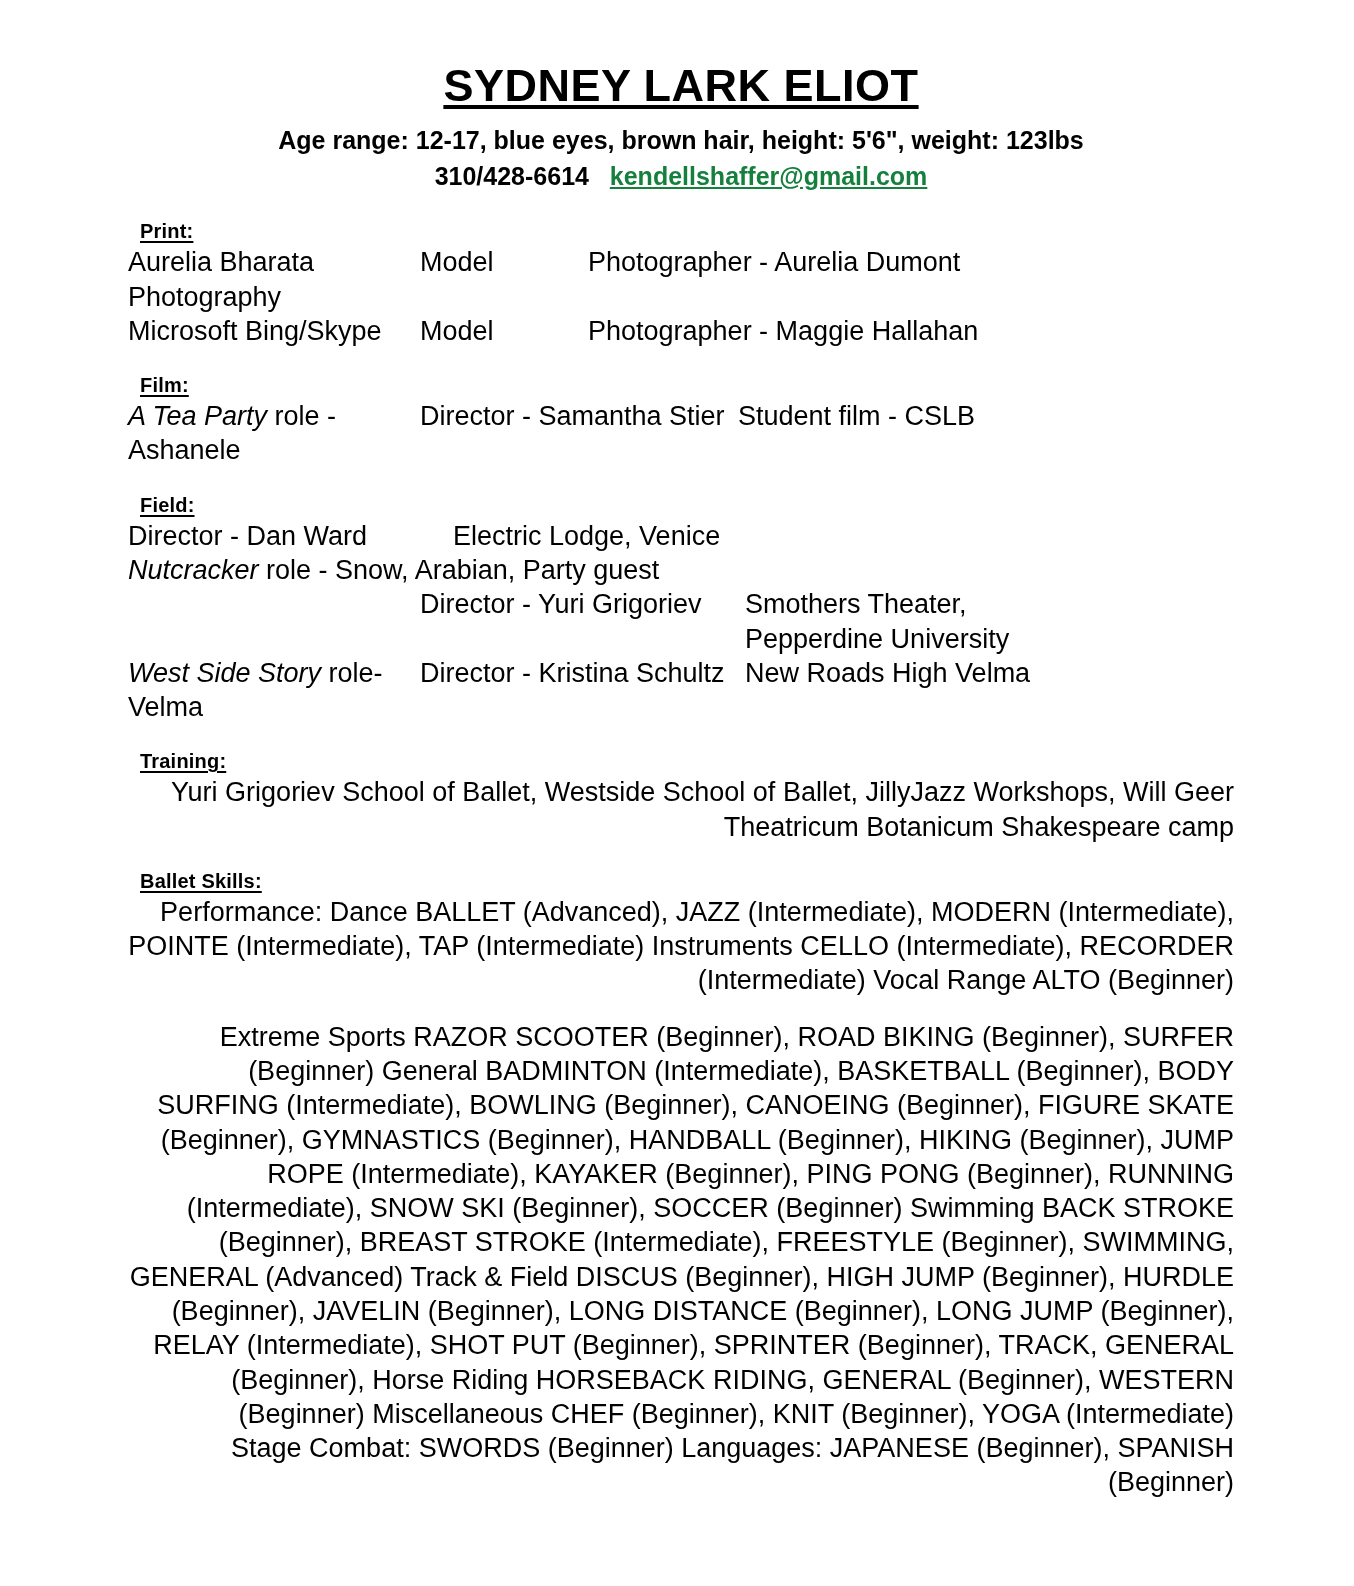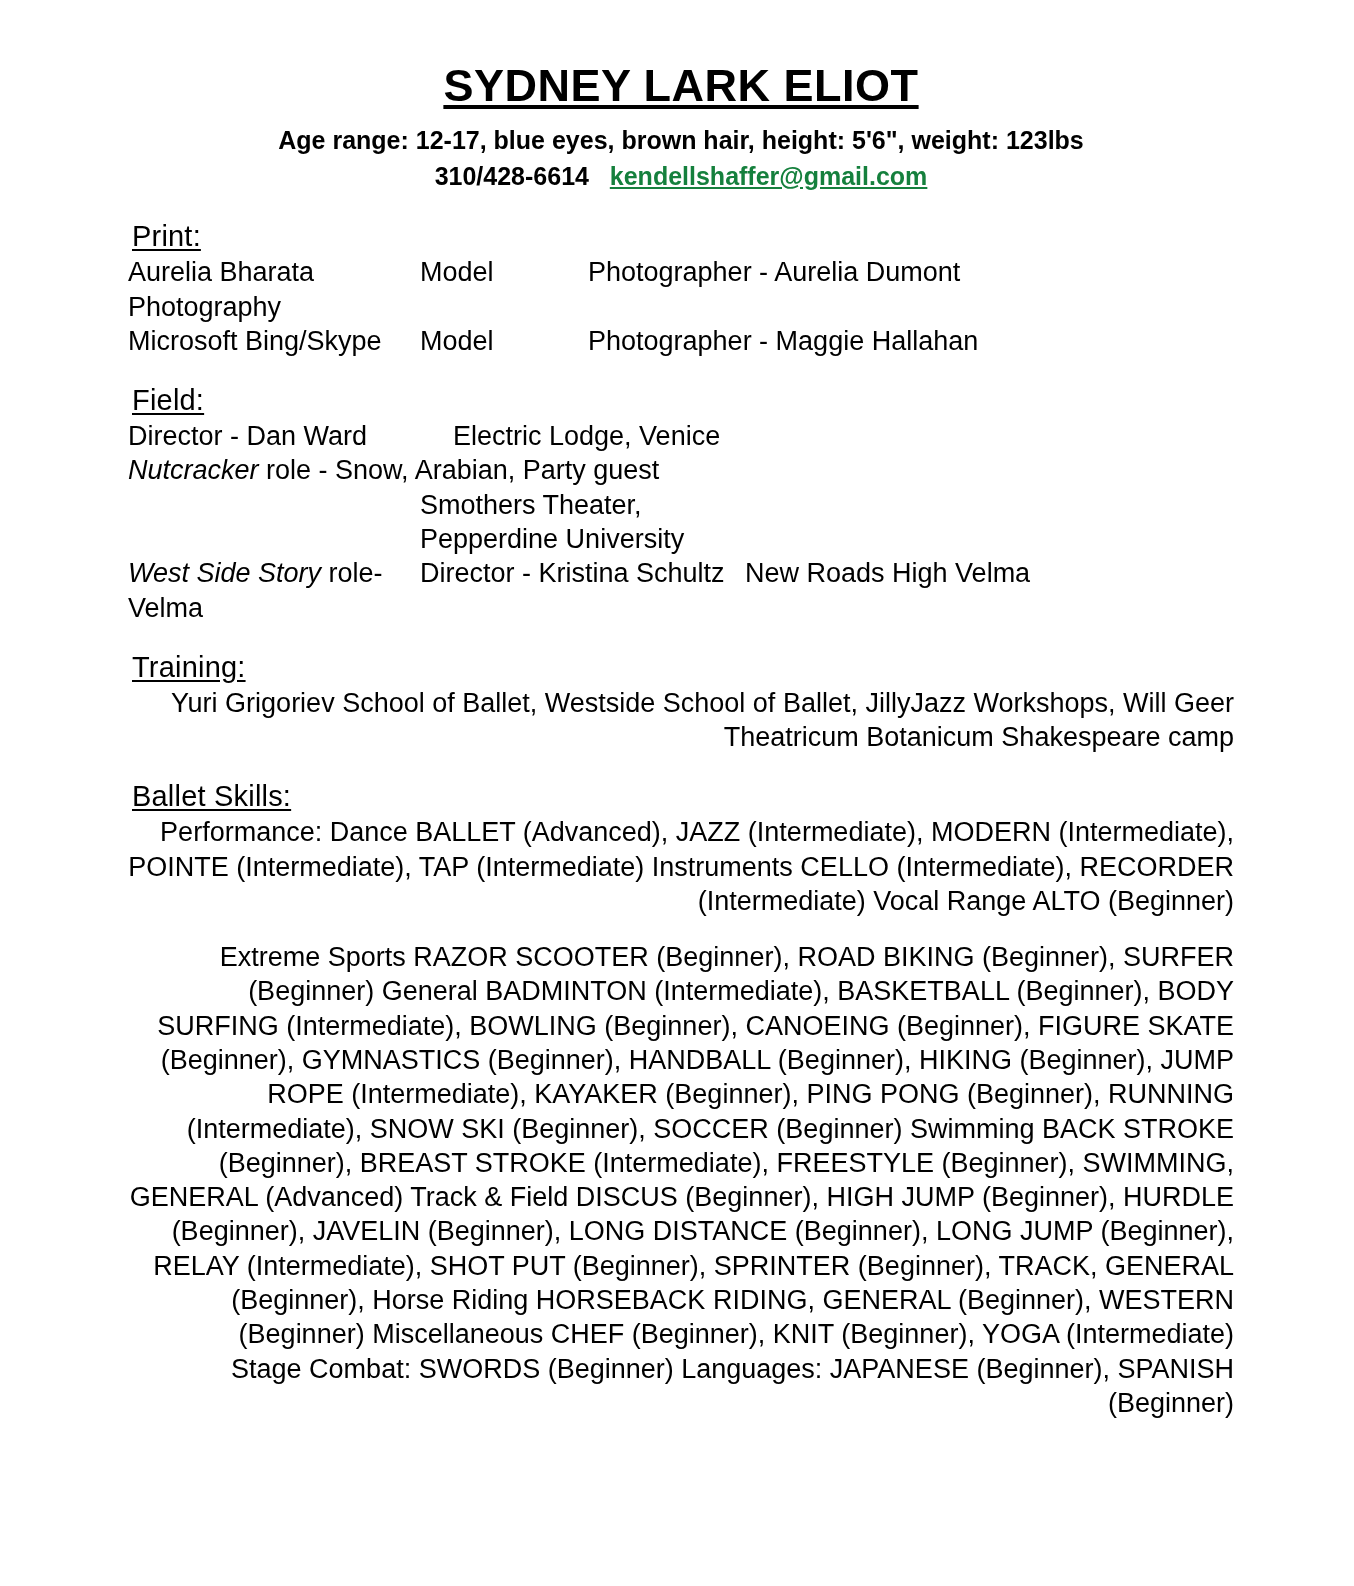--- a/index.html
+++ b/index.html
@@ -46,25 +46,25 @@
     font-weight: bold;
     line-height: 1.42;
     margin: 0 0 6px 0;
   }
 
   
   .section {
     margin-top: 26px;
   }
   .section-heading {
-    font-size: 29px;
-    font-weight: normal;
+    font-size: 20px;
+    font-weight: bold;
     text-decoration: underline;
     text-underline-offset: 3px;
-    margin: 0 0 2px 4px;
+    margin: 0 0 2px 12px;
     letter-spacing: 0.2px;
   }
   .para {
     font-size: 27px;
     line-height: 1.27;
     margin: 0;
     text-align: right;
   }
   .para + .para {
     margin-top: 0;
@@ -117,36 +117,48 @@
       <div class="c-print-2">Model</div>
       <div class="c-print-3">Photographer - Aurelia Dumont</div>
     </div>
     <div class="row">
       <div class="c-print-1">Microsoft Bing/Skype</div>
       <div class="c-print-2">Model</div>
       <div class="c-print-3">Photographer - Maggie Hallahan</div>
     </div>
   </div>
 
+  <div class="section">
+    <div class="section-heading">Film:</div>
+
+    <div class="row">
+      <div class="c-film-1">
+        <span class="italic">A Tea Party</span><span>&nbsp;</span><span>role - Ashanele</span>
+      </div>
+      <div class="c-film-2">Director - Samantha Stier</div>
+      <div class="c-film-3">Student film - CSLB</div>
+    </div>
+  </div>
 
   <div class="section">
     <div class="section-heading">Field:</div>
 
     <div class="row">
       <div class="c-stage-2">Director - Dan Ward</div>
       <div class="c-stage-3">Electric Lodge, Venice</div>
     </div>
 
     <div class="row">
       <div class="venue-wrap">
         <span class="italic">Nutcracker</span><span>&nbsp;</span><span>role - Snow, Arabian, Party guest</span>
       </div>
     </div>
     <div class="row">
       <div class="c-stage-1">&nbsp;</div>
+      <div class="c-stage-2">Director - Yuri Grigoriev</div>
       <div class="c-stage-3">
         <div>Smothers Theater,</div>
         <div>Pepperdine University</div>
       </div>
     </div>
 
     <div class="row">
       <div class="c-stage-1">
         <span class="italic">West Side Story</span><span>&nbsp;</span><span>role- Velma</span>
       </div>

